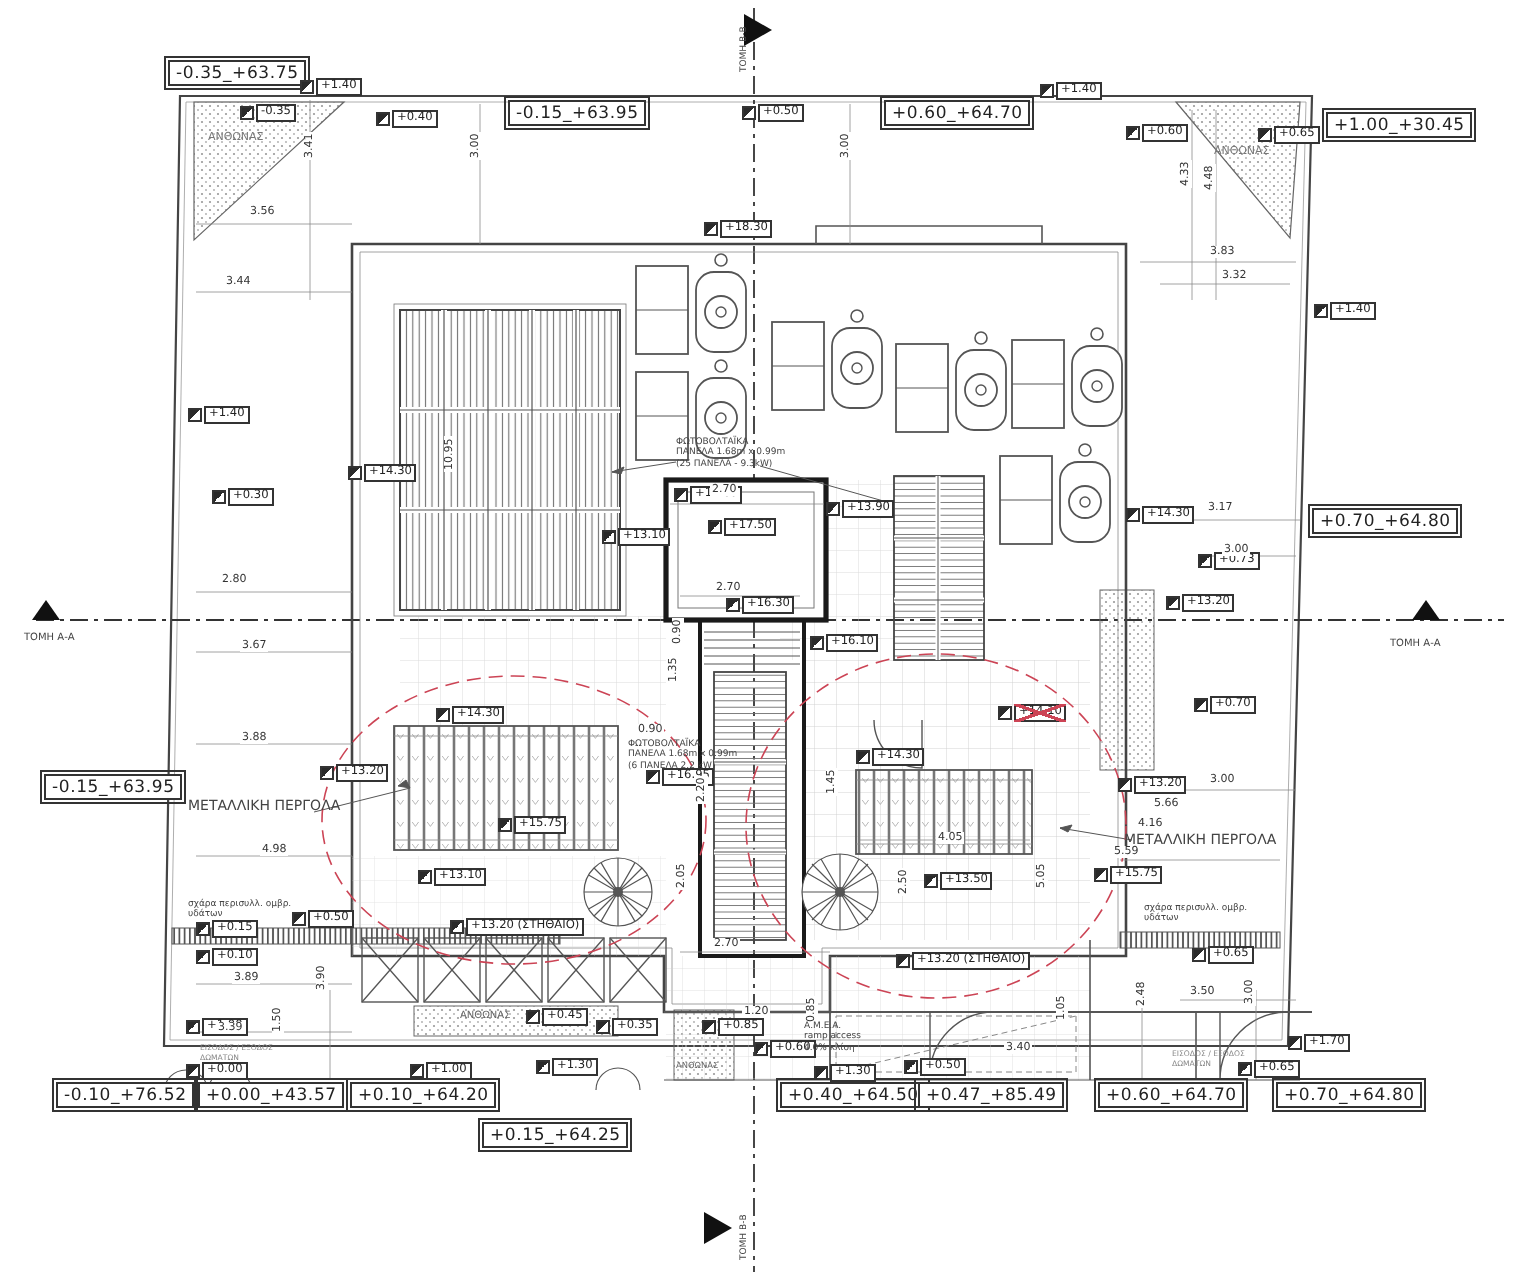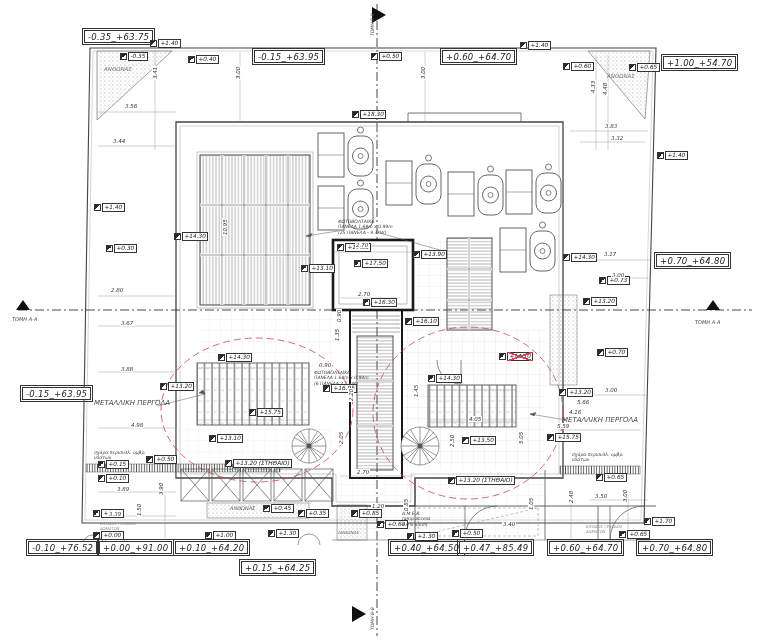--- a/index.html
+++ b/index.html
@@ -1,19 +1,19 @@
 <!DOCTYPE html>
 <html><head>
 <meta charset="utf-8">
 <style>
   html,body{margin:0;padding:0;background:#fff;}
   #plan{position:relative;width:768px;height:640px;background:#fff;
         font-family:"DejaVu Sans",sans-serif;overflow:hidden;}
   #linework{position:absolute;left:0;top:0;}
-  #labels{position:absolute;left:0;top:0;width:768px;height:640px;font-style:italic;}
+  #labels{position:absolute;left:0;top:0;width:768px;height:640px;}
   #labels>div{position:absolute;}
   .lvlbox{font-size:8.5px;line-height:10px;letter-spacing:.3px;color:#222;background:#fff;
           border:1px solid #333;outline:1px solid #333;outline-offset:1.5px;
           padding:.5px 3px;white-space:nowrap;}
   .spot{display:flex;align-items:center;gap:1px;}
   .mk{width:5px;height:5px;flex:none;border:.5px solid #333;
       background:linear-gradient(135deg,#2a2a2a 50%,#fff 50%);}
   .val{font-size:5.8px;line-height:7px;color:#222;border:.7px solid #333;background:#fff;
        padding:0 1.5px;white-space:nowrap;position:relative;}
   .red .val::after{content:"";position:absolute;inset:-1px;
@@ -282,25 +282,25 @@
   <g stroke="#cc4455" stroke-width="0.8" fill="none" stroke-dasharray="7,4">
     <ellipse cx="257" cy="410" rx="96" ry="72"></ellipse>
     <ellipse cx="468" cy="413" rx="95" ry="86"></ellipse>
   </g>
 </svg>
 
 <div id="labels">
       <div class="lvlbox" style="left: 84px; top: 30px;">-0.35_+63.75</div>
       <div class="lvlbox" style="left: 254px; top: 50px;">-0.15_+63.95</div>
       <div class="lvlbox" style="left: 442px; top: 50px;">+0.60_+64.70</div>
-      <div class="lvlbox" style="left: 663px; top: 56px;">+1.00_+54.70</div>
+      <div class="lvlbox" style="left: 663px; top: 56px;">+1.00_+30.45</div>
       <div class="lvlbox" style="left: 22px; top: 387px;">-0.15_+63.95</div>
       <div class="lvlbox" style="left: 656px; top: 254px;">+0.70_+64.80</div>
       <div class="lvlbox" style="left: 28px; top: 541px;">-0.10_+76.52</div>
-      <div class="lvlbox" style="left: 99px; top: 541px;">+0.00_+91.00</div>
+      <div class="lvlbox" style="left: 99px; top: 541px;">+0.00_+43.57</div>
       <div class="lvlbox" style="left: 175px; top: 541px;">+0.10_+64.20</div>
       <div class="lvlbox" style="left: 241px; top: 561px;">+0.15_+64.25</div>
       <div class="lvlbox" style="left: 390px; top: 541px; text-align: right;">+0.40_+64.50</div>
       <div class="lvlbox" style="left: 459px; top: 541px;">+0.47_+85.49</div>
       <div class="lvlbox" style="left: 549px; top: 541px;">+0.60_+64.70</div>
       <div class="lvlbox" style="left: 638px; top: 541px;">+0.70_+64.80</div>
       <div class="spot" style="left: 150px; top: 39px;">
         <span class="mk"></span>
         <span class="val">+1.40</span>
       </div>

